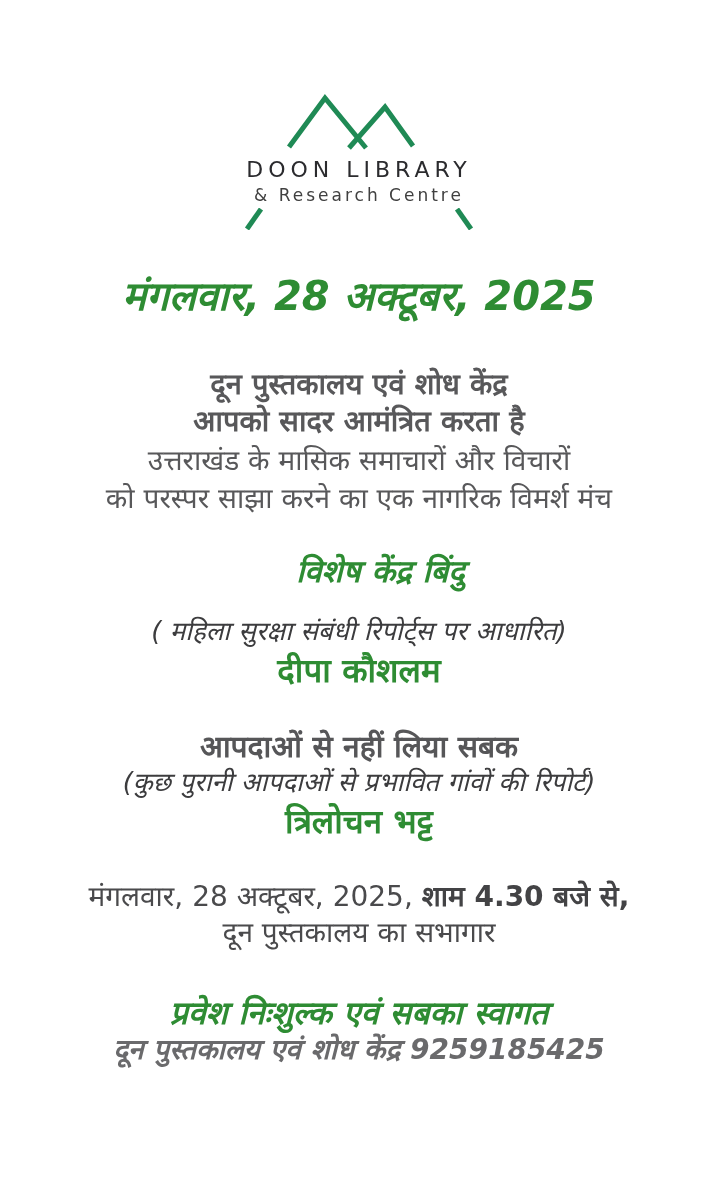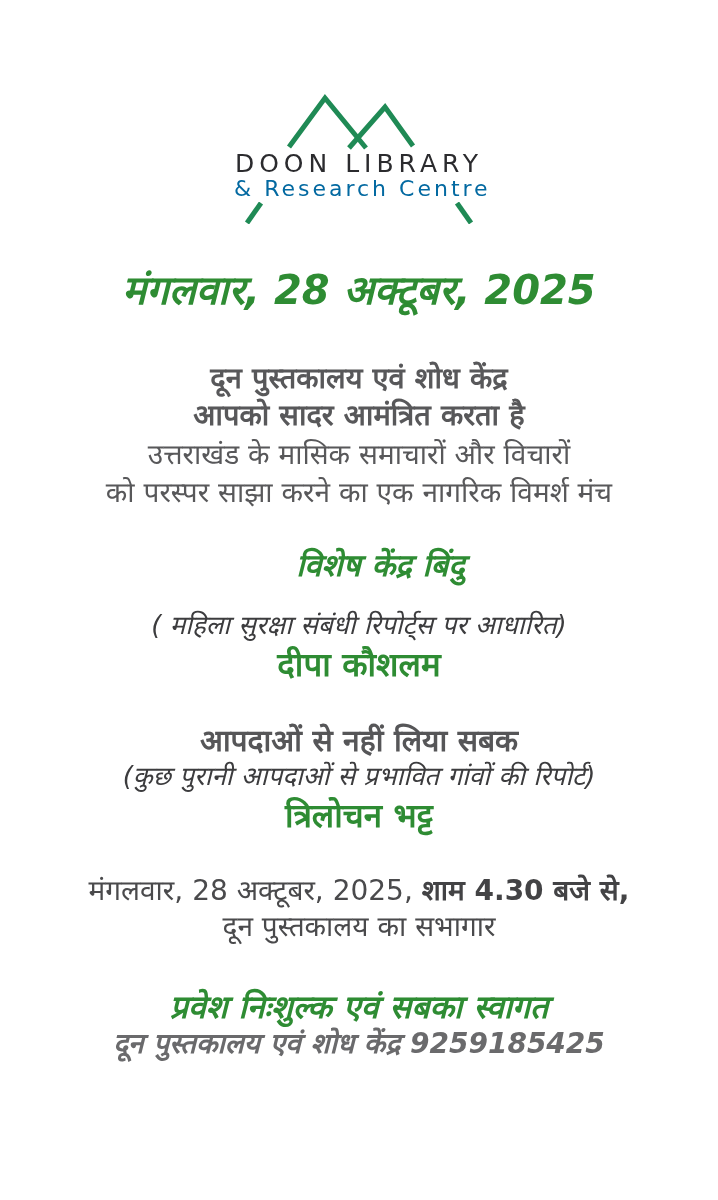--- a/index.html
+++ b/index.html
@@ -25,36 +25,35 @@
   .logo {
     width: 250px;
     margin: 0 auto;
     padding-top: 92px;
   }
   .logo-mountain {
     display: block;
     margin: 0 auto;
   }
   .logo-title {
-    font-size: 25px;
+    font-size: 22px;
     letter-spacing: 5px;
     font-weight: 400;
     color: #2b2b2e;
     white-space: nowrap;
     line-height: 28px;
-    margin-top: 0;
+    margin-top: 6px;
   }
   .logo-sub {
-    font-size: 22px;
+    font-size: 17px;
     letter-spacing: 3px;
     font-weight: 400;
-    color: #0369a1;
+    color: #404040;
     white-space: nowrap;
     line-height: 22px;
-    text-align: right;
   }
   .logo-base {
     display: block;
     margin: 2px auto 0 auto;
   }
 
   
   .date-line {
     margin-top: 42px;
     font-size: 40px;

